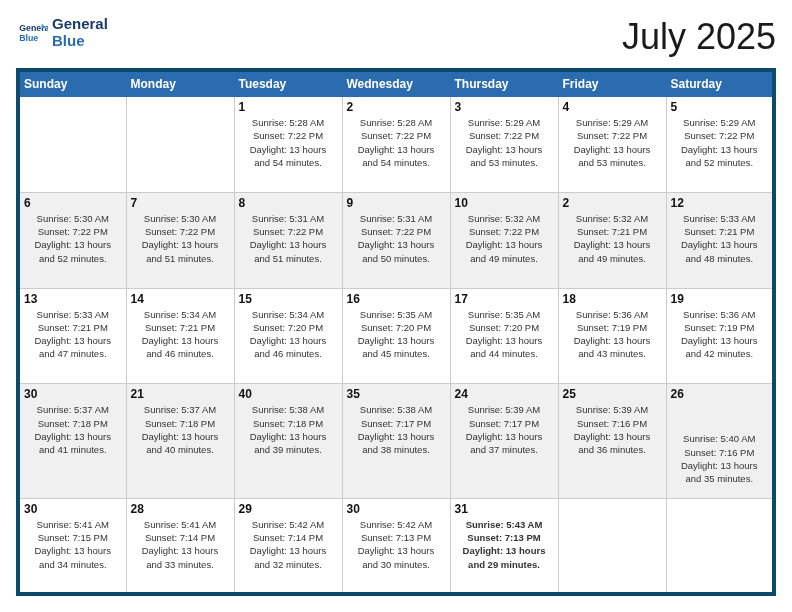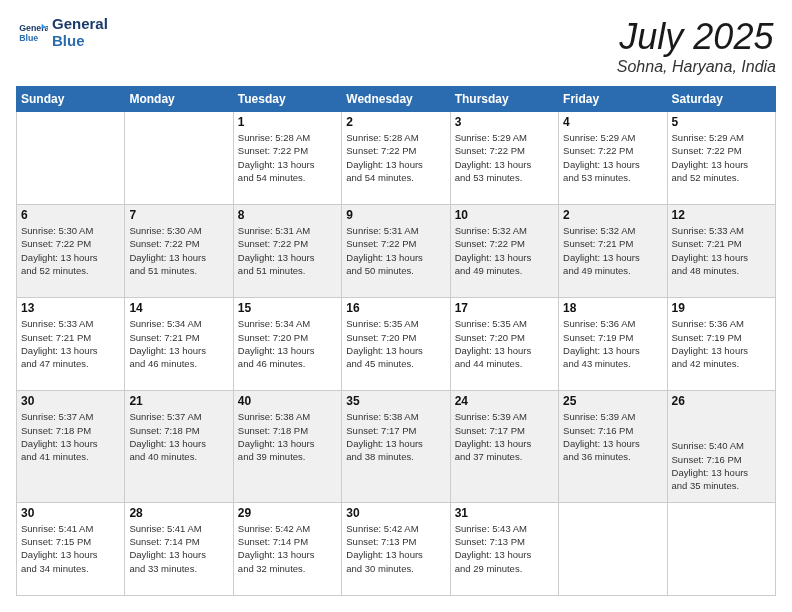--- a/index.html
+++ b/index.html
@@ -26,35 +26,34 @@
     .logo {
       display: flex;
       align-items: center;
       gap: 4px;
     }
     .logo-icon {
       width: 32px;
       height: 32px;
     }
     .title-block {
-      text-align: center;
-      font-style: italic;
+      text-align: right;
     }
     .month-title {
       font-size: 36px;
       color: #1a1a1a;
       font-weight: normal;
     }
     .location-title {
       font-size: 16px;
       color: #333;
     }
     .calendar {
       flex: 1;
-      border: 1px solid #0c4a6e;
+      border: 4px solid #0c4a6e;
       border-collapse: collapse;
       width: 100%;
       table-layout: fixed;
     }
     .calendar th {
       background-color: #2b6cb0;
       color: #fff;
       padding: 5px 4px;
       font-size: 12px;
       text-align: left;
@@ -76,20 +75,21 @@
       font-size: 12px;
       font-weight: bold;
       color: #111;
       display: block;
       margin-bottom: 2px;
     }
     .day-info {
       line-height: 1.4;
       font-size: 9.5px;
       color: #333;
+      text-align: center;
     }
     .empty-cell {
       background: #fff !important;
     }
     .calendar tbody tr:nth-child(odd) td {
       background: #fff;
     }
     .calendar tbody tr:nth-child(even) td {
       background: #f0f0f0;
     }
@@ -106,21 +106,20 @@
         <text x="4" y="30" font-family="Arial" font-size="11" font-weight="bold" fill="#2b6cb0">Blue</text>
         <polygon points="32,8 38,14 32,14" fill="#2b9af3"></polygon>
       </svg>
       <div style="line-height:1.1;">
         <div style="font-size:15px;font-weight:bold;color:#1a3a6b;">General</div>
         <div style="font-size:15px;font-weight:bold;color:#2b6cb0;">Blue</div>
       </div>
     </div>
     <div class="title-block">
       <div class="month-title">July 2025</div>
-      <div class="location-title">Sohna, Haryana, India</div>
     </div>
   </div>
 
   <table class="calendar">
     <thead>
       <tr id="weekday-header">
       <th>Sunday</th>
           <th>Monday</th>
           <th>Tuesday</th>
           <th>Wednesday</th>
@@ -346,21 +345,21 @@
           </td>
           <td>
             <span class="day-number">30</span>
             <div class="day-info" style="white-space: pre-line;">Sunrise: 5:42 AM
 Sunset: 7:13 PM
 Daylight: 13 hours
 and 30 minutes.</div>
           </td>
           <td>
             <span class="day-number">31</span>
-            <div class="day-info" style="white-space: pre-line;">Sunrise: 5:43 AM
+            <div class="day-info" style="white-space: pre-line; font-weight: bold;">Sunrise: 5:43 AM
 Sunset: 7:13 PM
 Daylight: 13 hours
 and 29 minutes.</div>
           </td>
           <td class="empty-cell"></td>
           <td class="empty-cell"></td>
         </tr>
       </tbody>
   </table>
 </div>

